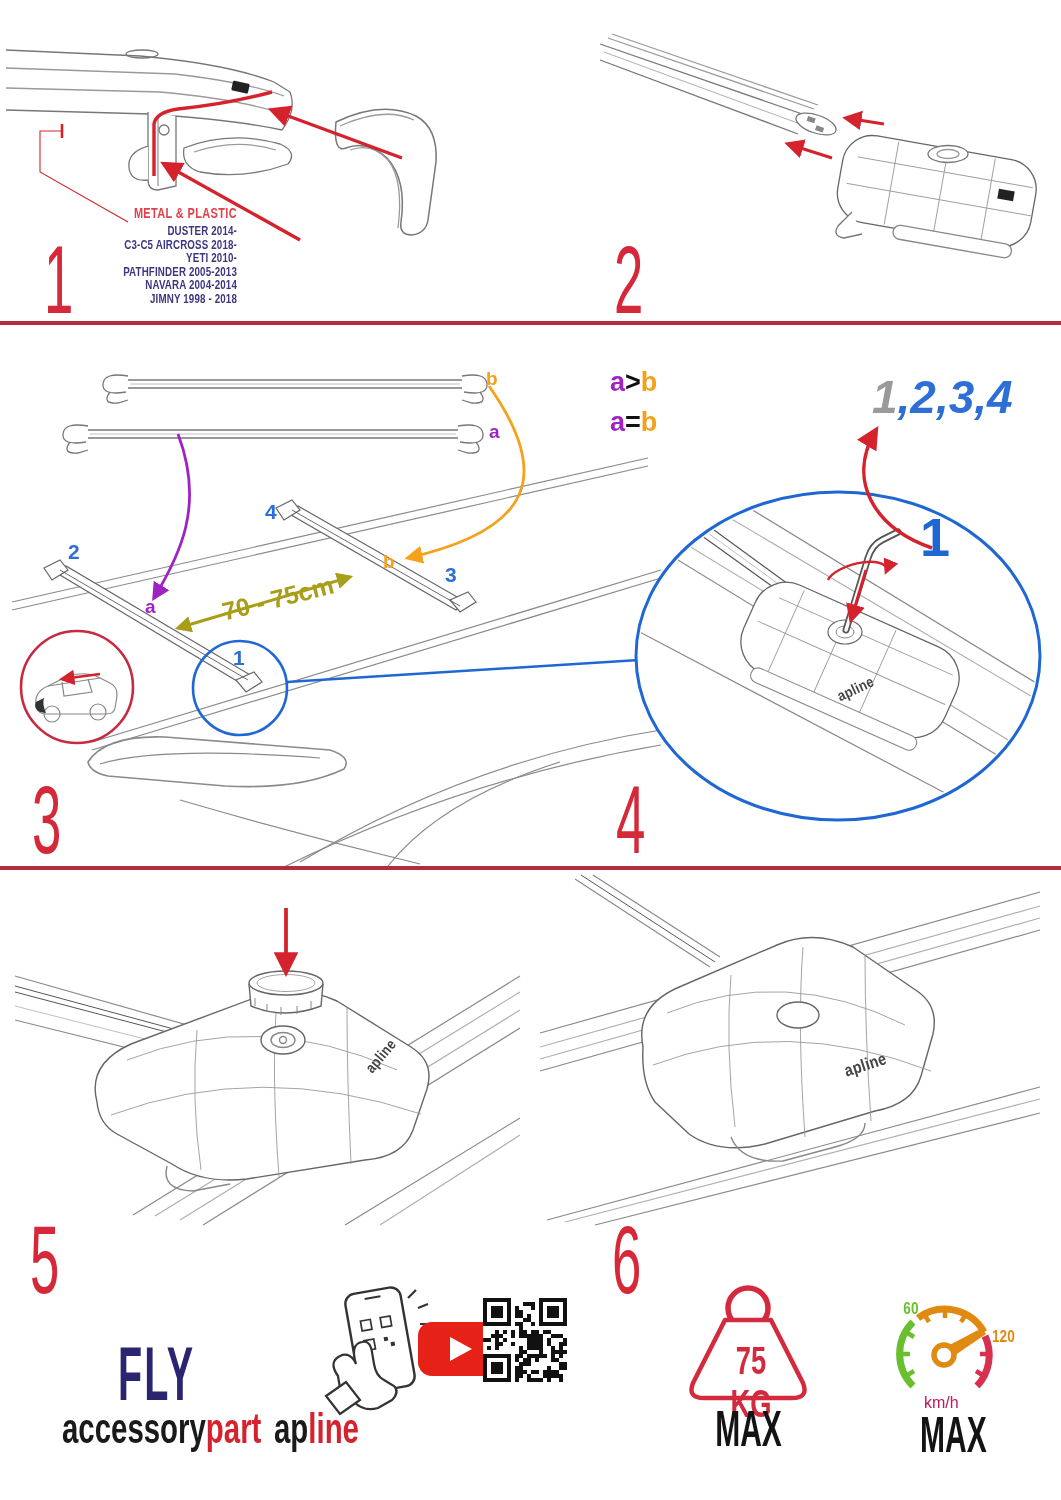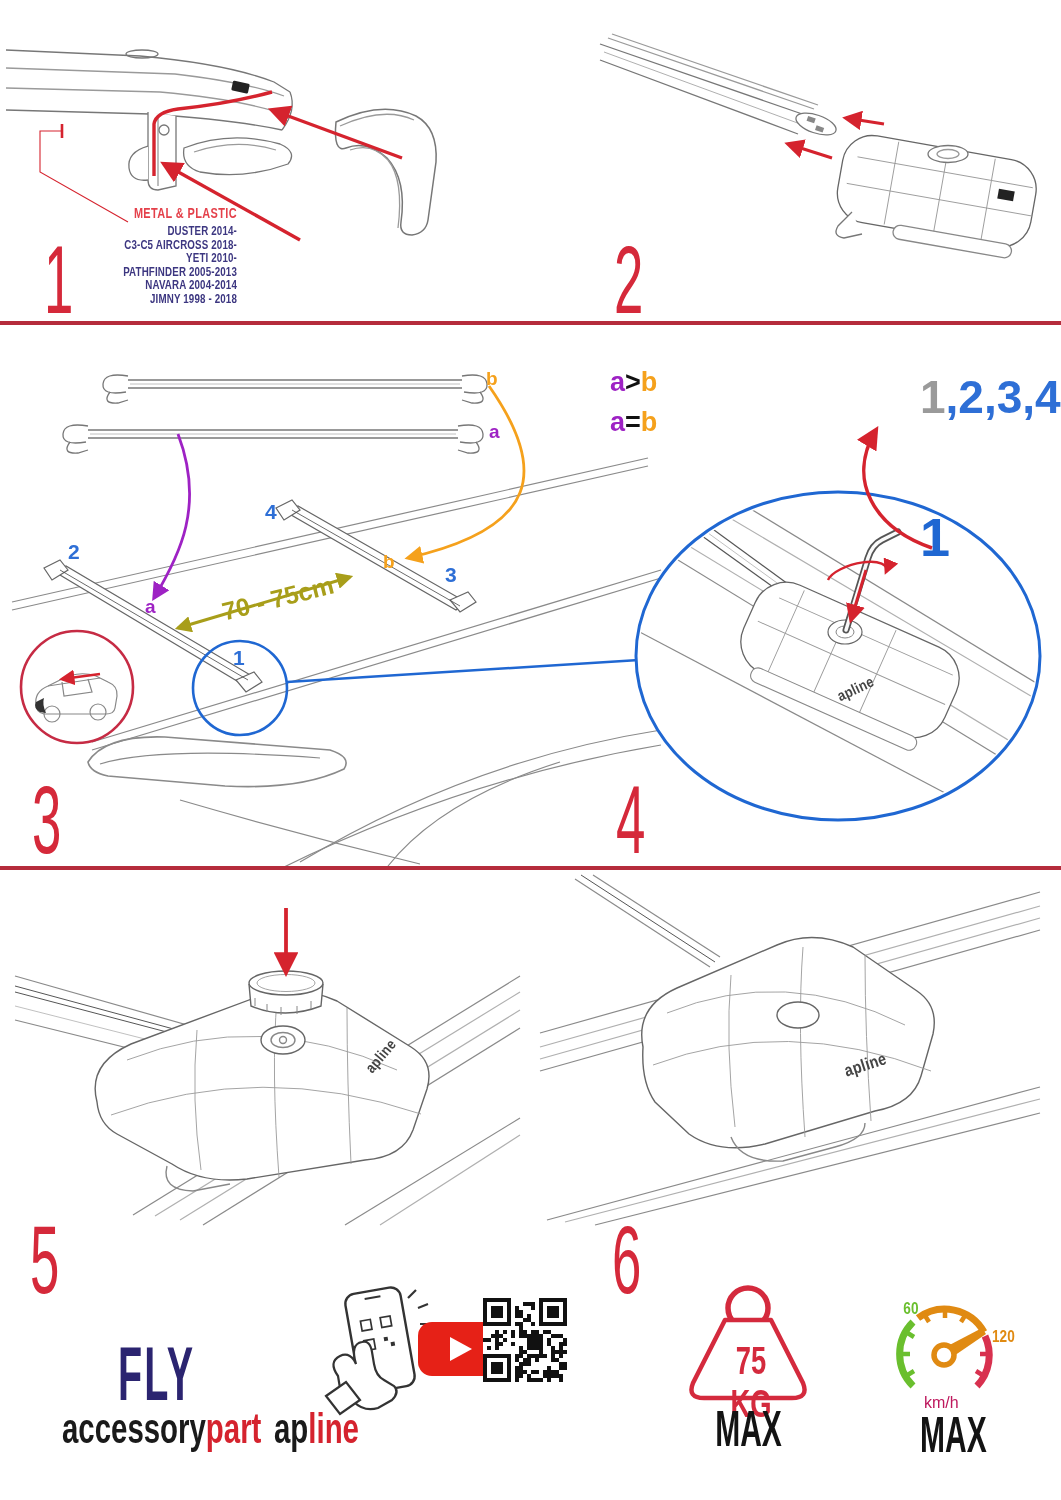--- a/index.html
+++ b/index.html
@@ -9,21 +9,21 @@
   svg{position:absolute;overflow:visible;}
   .stepnum{position:absolute;color:#d5293a;font-size:96px;line-height:1;font-weight:400;
            transform:scaleX(.55);transform-origin:left top;}
   .divider{position:absolute;left:0;width:1061px;height:4px;background:#b52c3c;}
   .mat-block{position:absolute;left:35px;top:205px;width:202px;text-align:right;
              transform:scaleX(.78);transform-origin:right top;}
   .mat-title{color:#e4404a;font-size:14px;font-weight:700;letter-spacing:.5px;margin-bottom:4px;}
   .veh{color:#3c3680;font-size:12.5px;font-weight:700;line-height:13.5px;letter-spacing:.2px;}
   .rule{position:absolute;left:578px;top:362px;font-size:27px;font-weight:700;line-height:40px;margin-left:32px;}
   .rl-a{color:#9e22c4;} .rl-op{color:#111;} .rl-b{color:#f5a11c;}
-  .seq{position:absolute;left:920px;top:374px;font-size:46px;font-weight:700;line-height:1;}
+  .seq{position:absolute;left:872px;top:374px;font-size:46px;font-weight:700;line-height:1;font-style:italic;}
   .seq-gray{color:#9a9a9a;} .seq-blue{color:#2e6fd6;}
   .lbl{position:absolute;font-weight:700;}
   .lbl-blue{color:#2e6fd6;font-size:21px;}
   .lbl-orange{color:#f5a11c;font-size:19px;}
   .lbl-purple{color:#9e22c4;font-size:19px;}
   .measure{position:absolute;left:198px;top:584px;width:160px;text-align:center;
            color:#a89e1a;font-size:25px;font-weight:700;transform:rotate(-14deg);}
   .detail1{position:absolute;left:920px;top:510px;color:#1f67d2;font-size:54px;font-weight:700;line-height:1;}
   .apline-tag{position:absolute;color:#444;font-size:15px;font-weight:700;
               letter-spacing:.3px;transform-origin:left center;}

